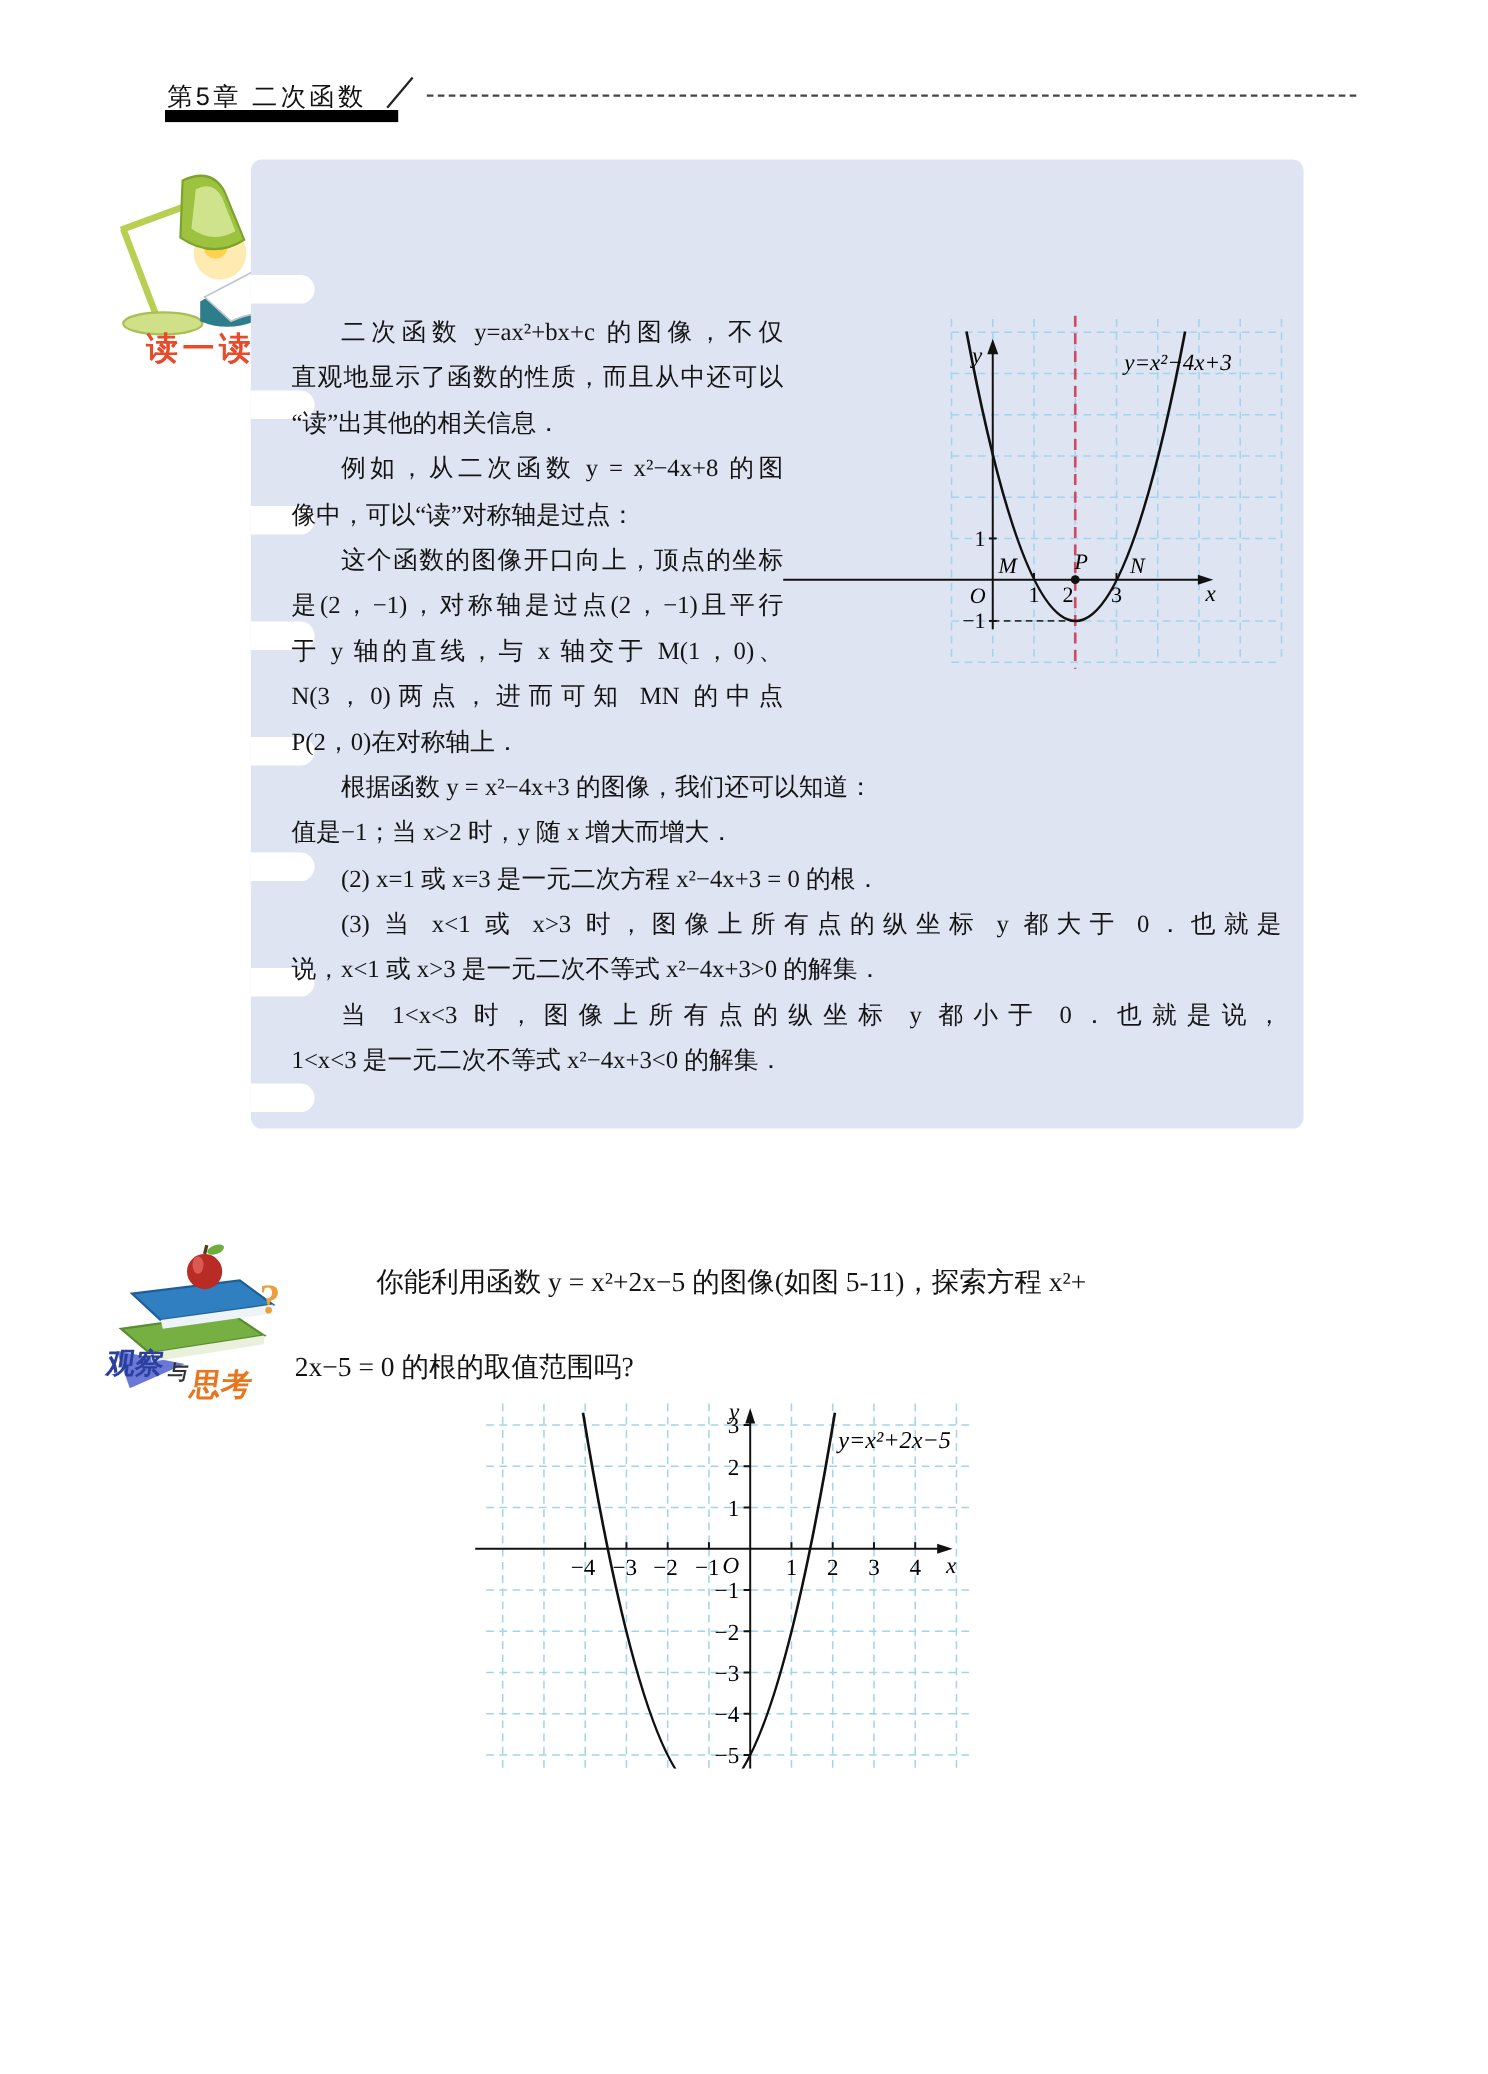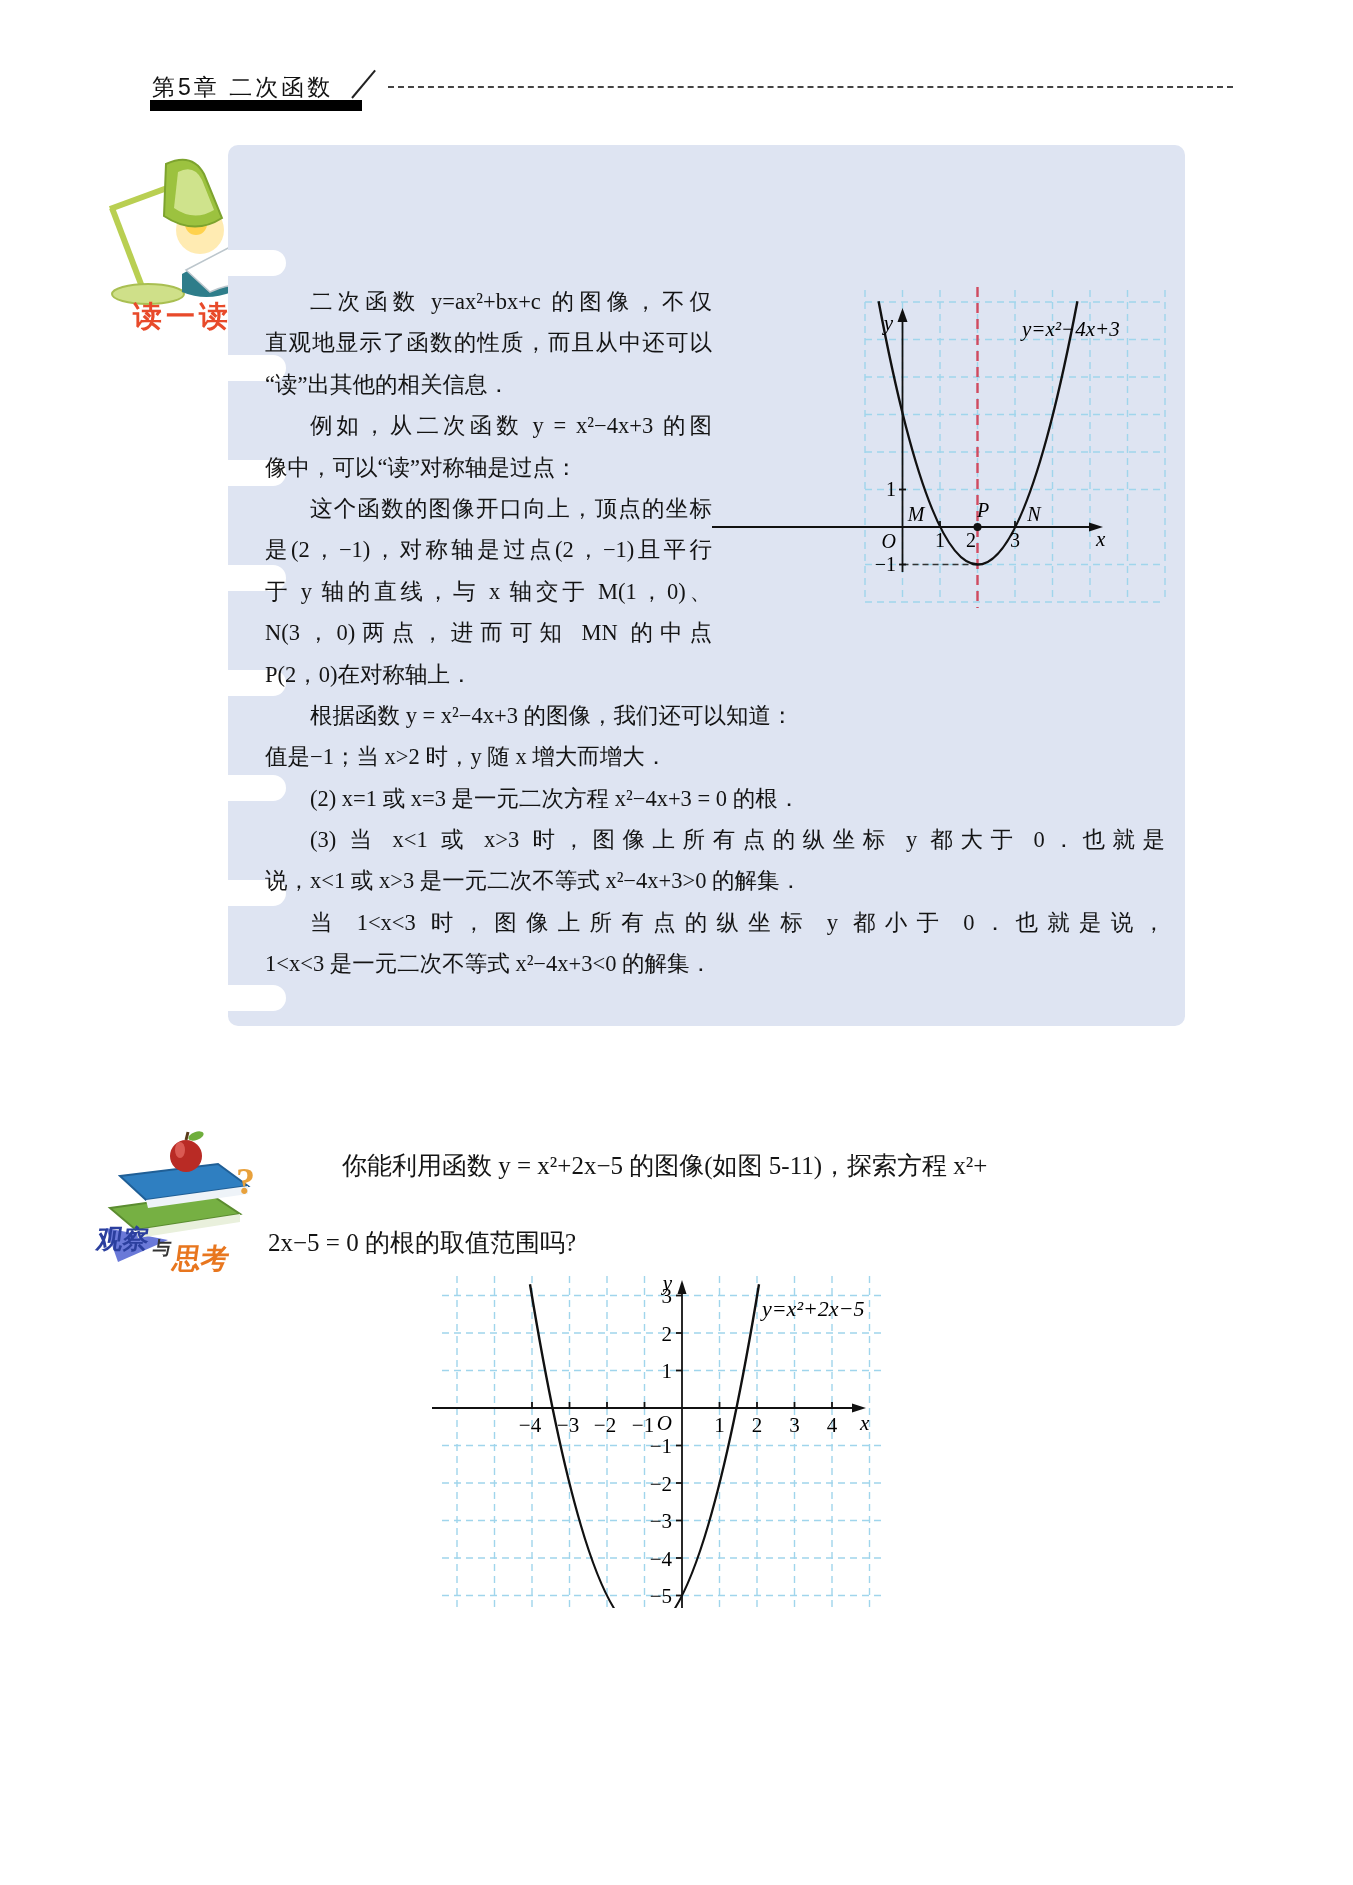--- a/index.html
+++ b/index.html
@@ -81,21 +81,21 @@
       <div class="notch" style="top: 565px;"></div>
       <div class="notch" style="top: 670px;"></div>
       <div class="notch" style="top: 775px;"></div>
       <div class="notch" style="top: 880px;"></div>
       <div class="notch" style="top: 985px;"></div>
     </div>
   <div class="read-text" id="read-lines">
       <div class="tl n i j">二次函数 y=ax²+bx+c 的图像，不仅</div>
       <div class="tl n j">直观地显示了函数的性质，而且从中还可以</div>
       <div class="tl n s">“读”出其他的相关信息．</div>
-      <div class="tl n i j">例如，从二次函数 y = x²−4x+3 的图</div>
+      <div class="tl n i j">例如，从二次函数 y = x²−4x+8 的图</div>
       <div class="tl n s">像中，可以“读”对称轴是过点：</div>
       <div class="tl n i j">这个函数的图像开口向上，顶点的坐标</div>
       <div class="tl n j">是(2，−1)，对称轴是过点(2，−1)且平行</div>
       <div class="tl n j">于 y 轴的直线，与 x 轴交于 M(1，0)、</div>
       <div class="tl n j">N(3，0)两点，进而可知 MN 的中点</div>
       <div class="tl n s">P(2，0)在对称轴上．</div>
       <div class="tl f i s">根据函数 y = x²−4x+3 的图像，我们还可以知道：</div>
       <div class="tl f s">值是−1；当 x&gt;2 时，y 随 x 增大而增大．</div>
       <div class="tl f i s">(2) x=1 或 x=3 是一元二次方程 x²−4x+3 = 0 的根．</div>
       <div class="tl f i j">(3) 当 x&lt;1 或 x&gt;3 时，图像上所有点的纵坐标 y 都大于 0．也就是</div>

